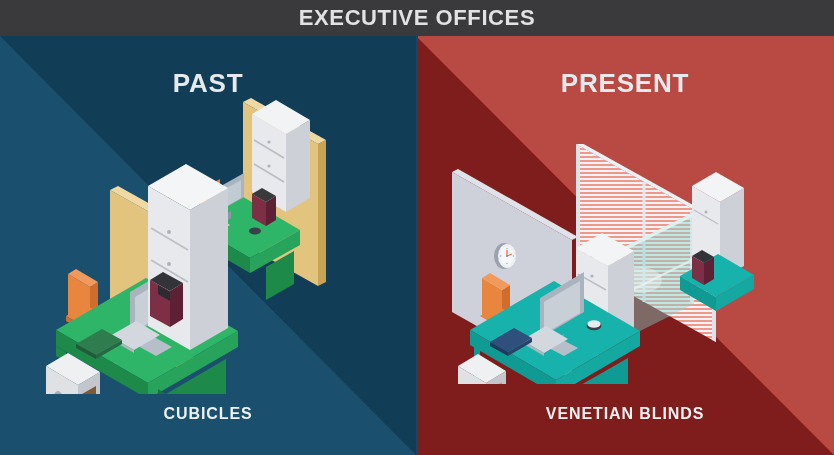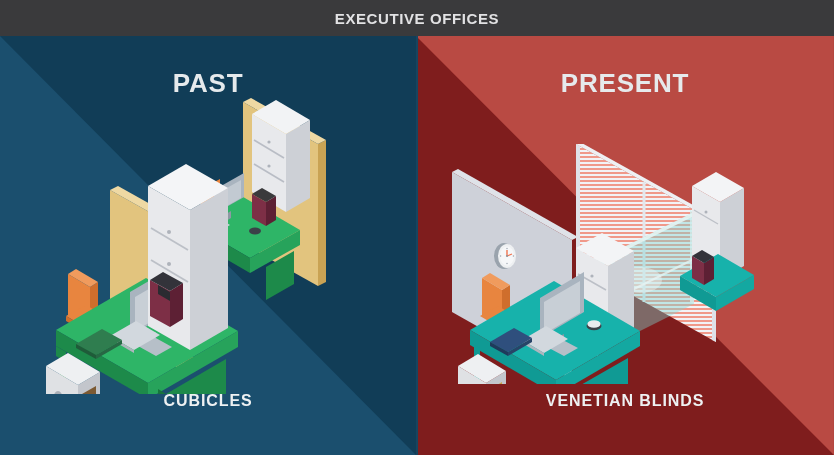--- a/index.html
+++ b/index.html
@@ -3,37 +3,37 @@
 <meta charset="utf-8">
 <style>
   html,body{margin:0;padding:0;background:#3a3a3c;}
   body{font-family:"Liberation Sans","DejaVu Sans",sans-serif;}
 
   #stage{position:relative;width:834px;height:455px;overflow:hidden;background:#3a3a3c;}
 
   
   #header{position:absolute;left:0;top:0;width:834px;height:36px;
           background:#3a3a3c;display:flex;align-items:center;justify-content:center;}
-  #header-title{color:#e2e2e4;font-size:15px;font-weight:bold;letter-spacing:.6px;
+  #header-title{color:#e2e2e4;font-size:22px;font-weight:bold;letter-spacing:.6px;
                 line-height:1;user-select:none;}
 
   
   #panels{position:absolute;left:0;top:36px;width:834px;height:419px;display:flex;}
   .panel{position:relative;height:419px;overflow:hidden;padding-left:32px;}
   #panel-past{width:416px;background:#1b4f6e;}
   #panel-present{width:418px;background:#7f1d1d;}
   .divider{position:absolute;left:416px;top:36px;width:2px;height:419px;background:#18455f;z-index:6;}
 
   
   .shadow-tri{position:absolute;left:0;top:0;width:100%;height:100%;z-index:1;pointer-events:none;}
 
   .panel-heading{position:absolute;top:32px;left:0;width:100%;text-align:center;
                  font-size:26px;font-weight:bold;color:#e6eaec;letter-spacing:.8px;
                  z-index:5;user-select:none;}
-  .panel-caption{position:absolute;bottom:45px;left:0;width:100%;text-align:center;
+  .panel-caption{position:absolute;bottom:32px;left:0;width:100%;text-align:center;
                  font-size:16px;font-weight:bold;color:#eef1f2;letter-spacing:.9px;
                  z-index:5;user-select:none;}
   .scene{position:absolute;z-index:4;}
   #scene-past{left:38px;top:58px;width:330px;height:300px;}
   #scene-present{left:28px;top:108px;width:330px;height:240px;}
 </style>
 </head>
 <body>
 
 <div id="stage">

